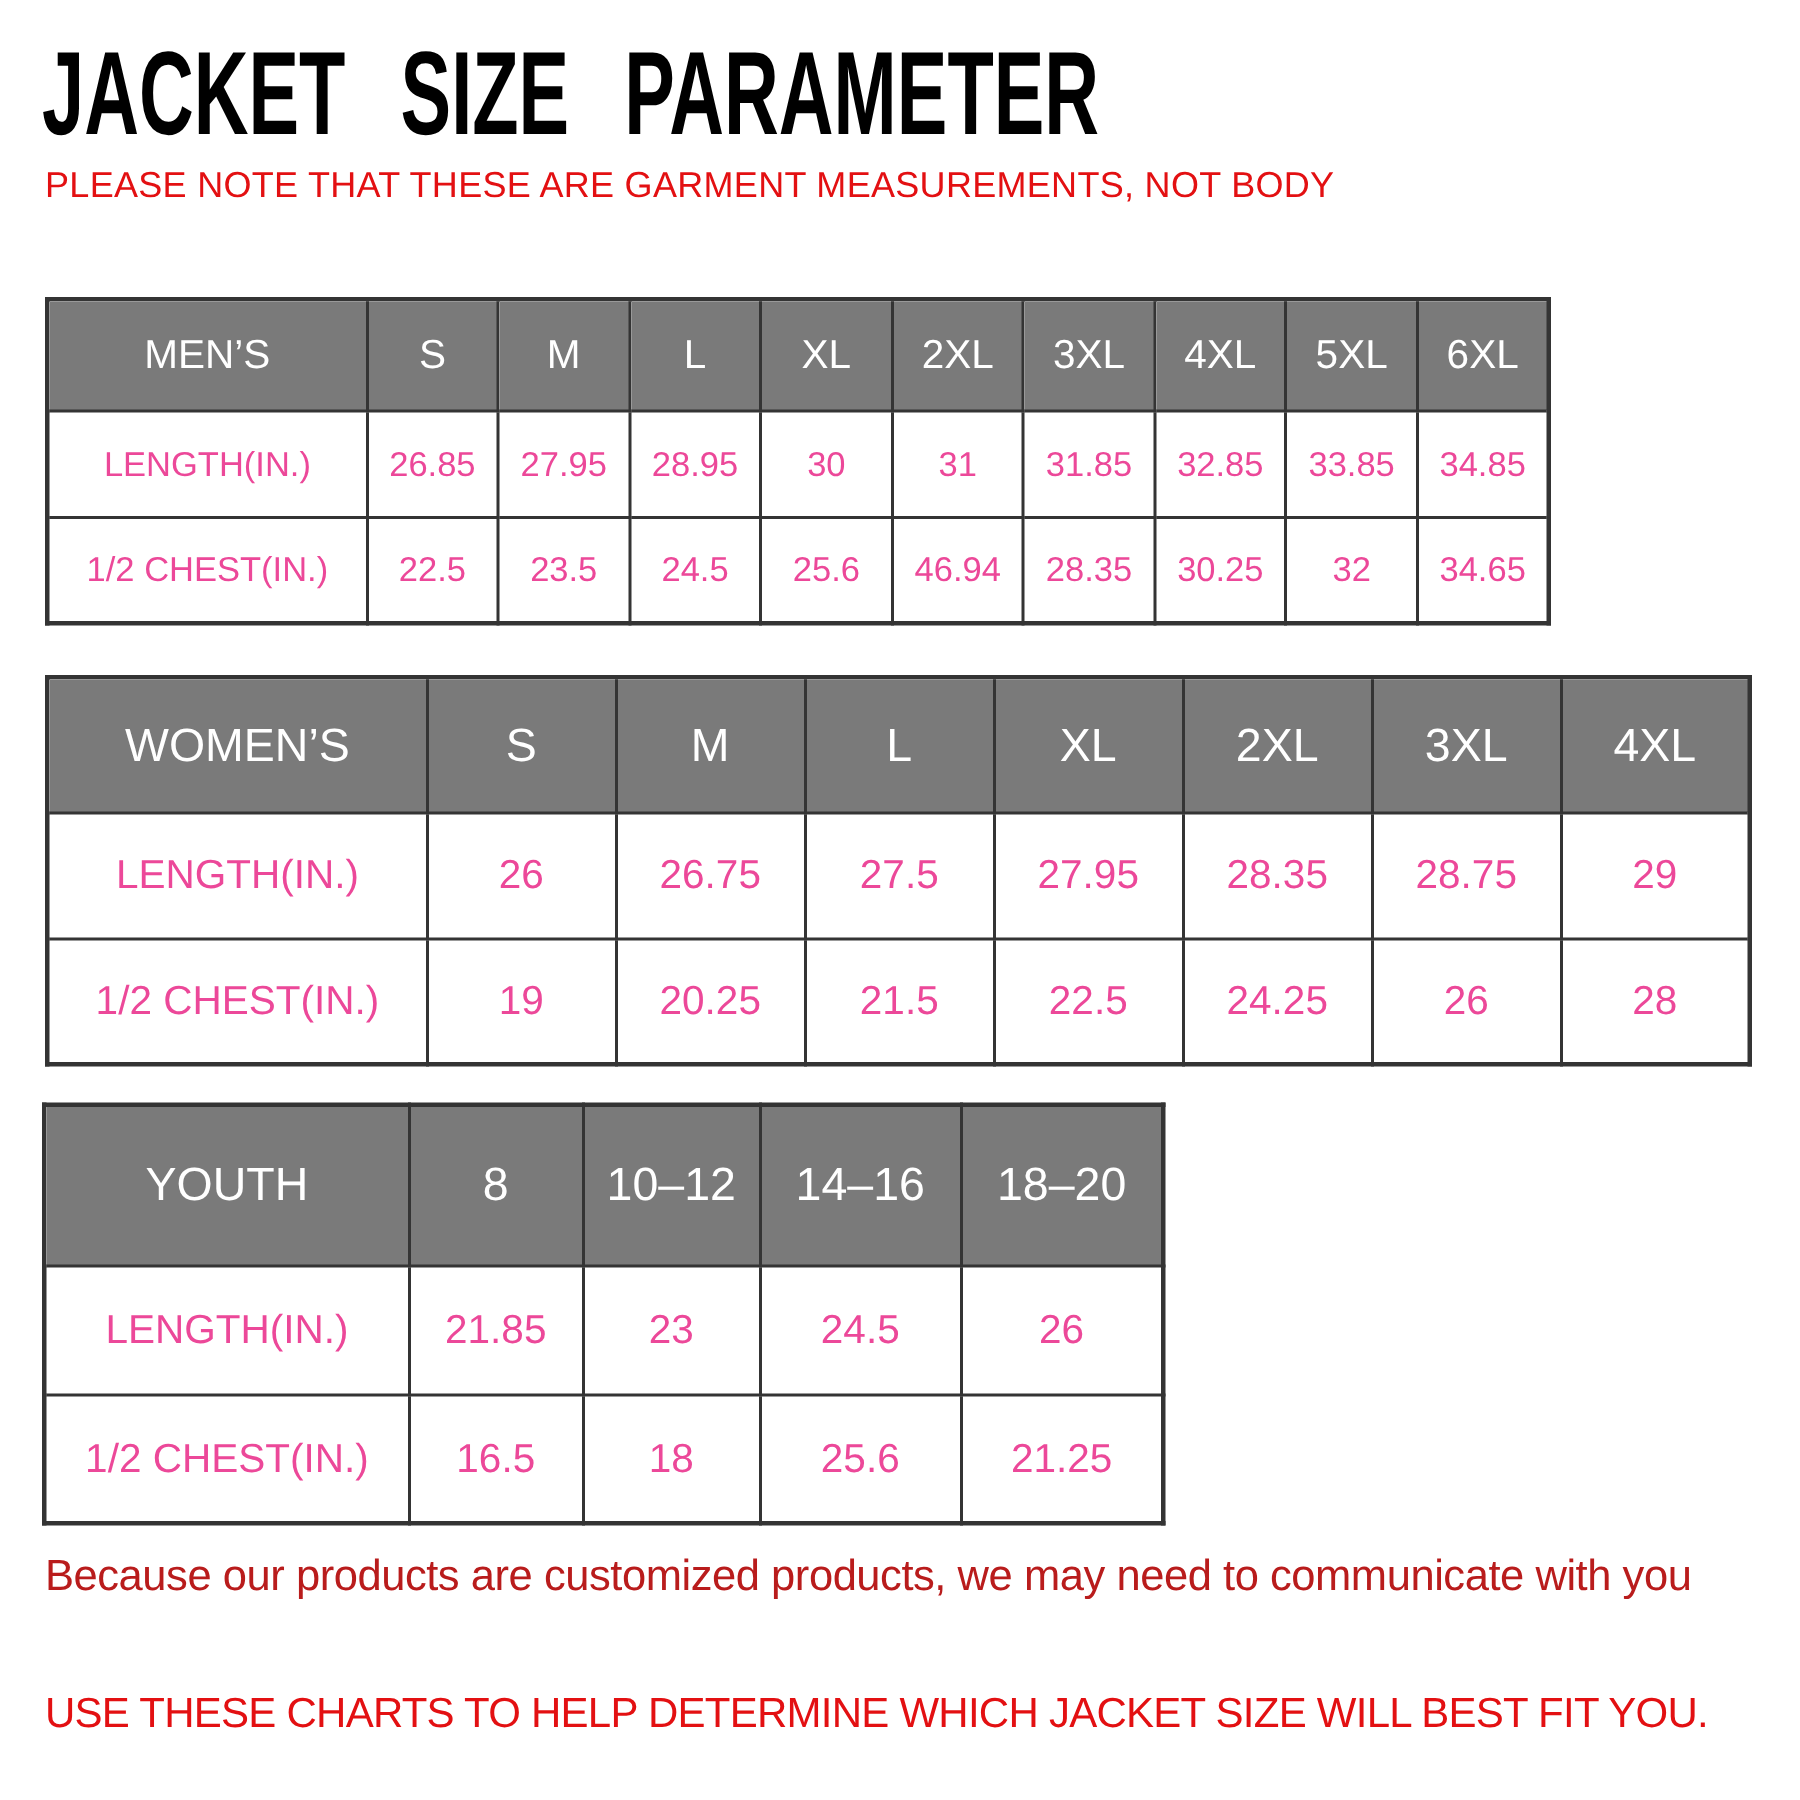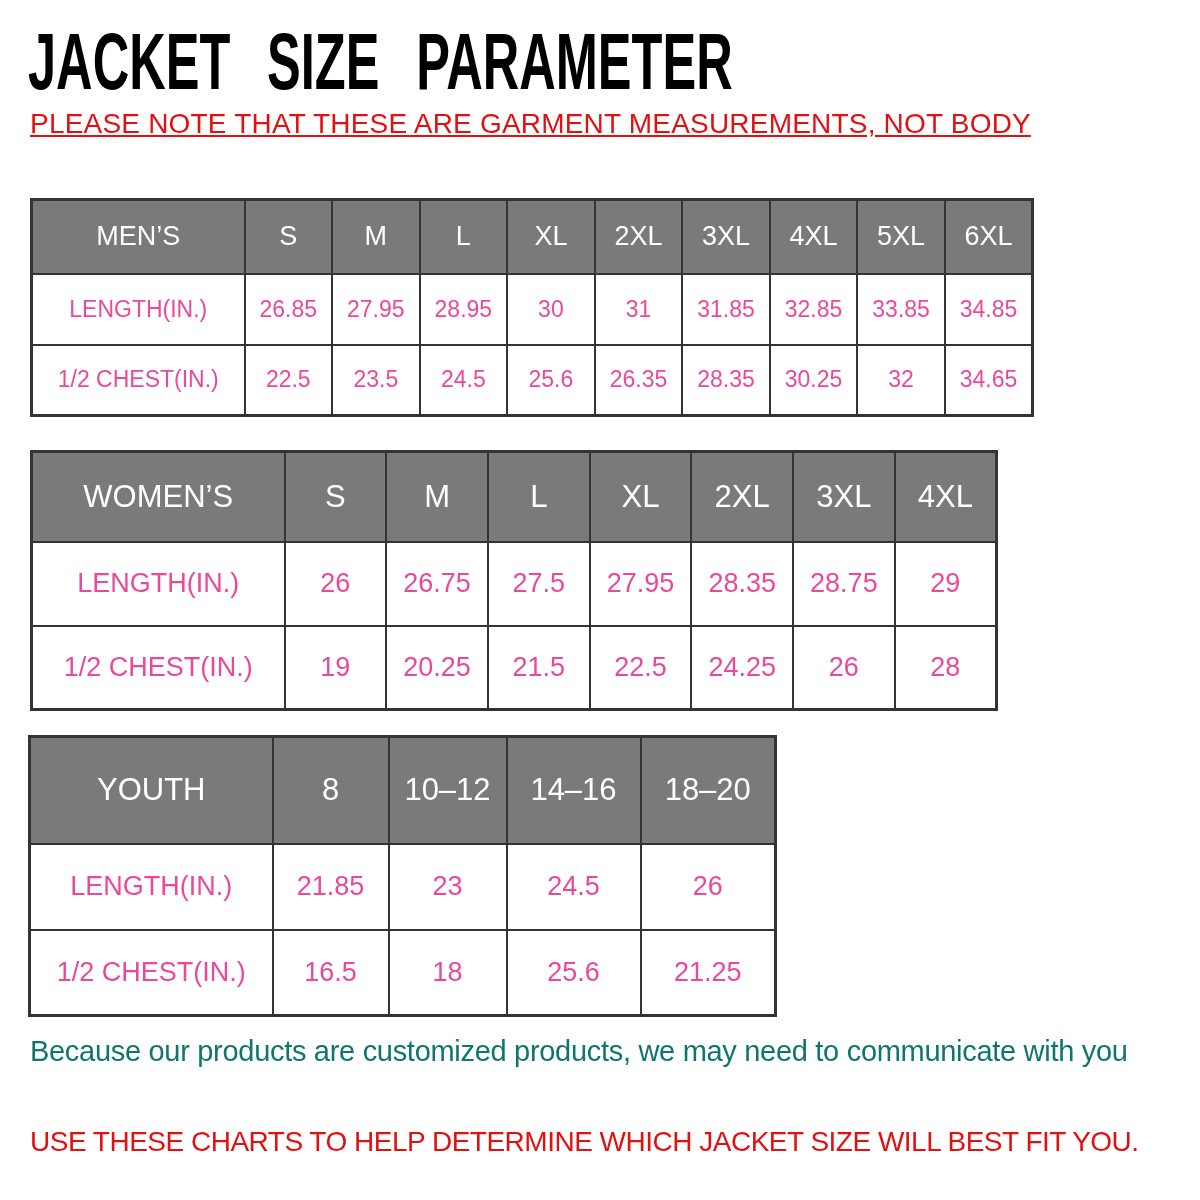--- a/index.html
+++ b/index.html
@@ -22,24 +22,23 @@
     white-space: nowrap;
     letter-spacing: 0px;
     word-spacing: 0.45em;
     transform: scaleX(0.64);
     transform-origin: 0 0;
   }
   .note {
     position: absolute;
     left: 30px; top: 105px;
     color: #e31012;
-    font-size: 28px;
+    font-size: 24px;
     line-height: 38px;
     letter-spacing: 0.2px;
-    text-decoration: underline;
   }
   table.size-table {
     position: absolute;
     border-collapse: collapse;
     table-layout: fixed;
     border: 3px solid #343434;
   }
   table.size-table th, table.size-table td {
     border: 2px solid #343434;
     text-align: center;
@@ -53,36 +52,36 @@
     font-weight: normal;
   }
   table.size-table td { color: #ec4899; }
 
   table.mens { left: 30px; top: 198px; width: 1004px; }
   .mens tr.hrow { height: 74px; }
   .mens tr.drow { height: 71px; }
   .mens th { font-size: 27px; }
   .mens td { font-size: 23px; }
 
-  table.womens { left: 30px; top: 450px; width: 968px; }
+  table.womens { left: 30px; top: 450px; width: 1138px; }
   .womens tr.hrow { height: 90px; }
   .womens tr.drow { height: 84px; }
   .womens th { font-size: 31px; }
   .womens td { font-size: 27px; }
 
   table.youth { left: 28px; top: 735px; width: 746px; }
   .youth tr.hrow { height: 107px; }
   .youth tr.drow { height: 86px; }
   .youth th { font-size: 31px; }
   .youth td { font-size: 27px; }
 
   .footer-main {
     position: absolute;
     left: 30px; top: 1026px;
-    color: #0f766e;
+    color: #b91c1c;
     font-size: 29px;
     line-height: 50px;
     letter-spacing: -0.3px;
     white-space: nowrap;
   }
   .footer-usage {
     position: absolute;
     left: 30px; top: 1122px;
     color: #e31012;
     font-size: 28px;
@@ -138,21 +137,21 @@
     <td>32.85</td>
     <td>33.85</td>
     <td>34.85</td>
   </tr>
   <tr class="drow">
     <td>1/2 CHEST(IN.)</td>
     <td>22.5</td>
     <td>23.5</td>
     <td>24.5</td>
     <td>25.6</td>
-    <td>26.35</td>
+    <td>46.94</td>
     <td>28.35</td>
     <td>30.25</td>
     <td>32</td>
     <td>34.65</td>
   </tr>
 </tbody>
   </table>
 
 <table class="size-table womens">
   <colgroup>

